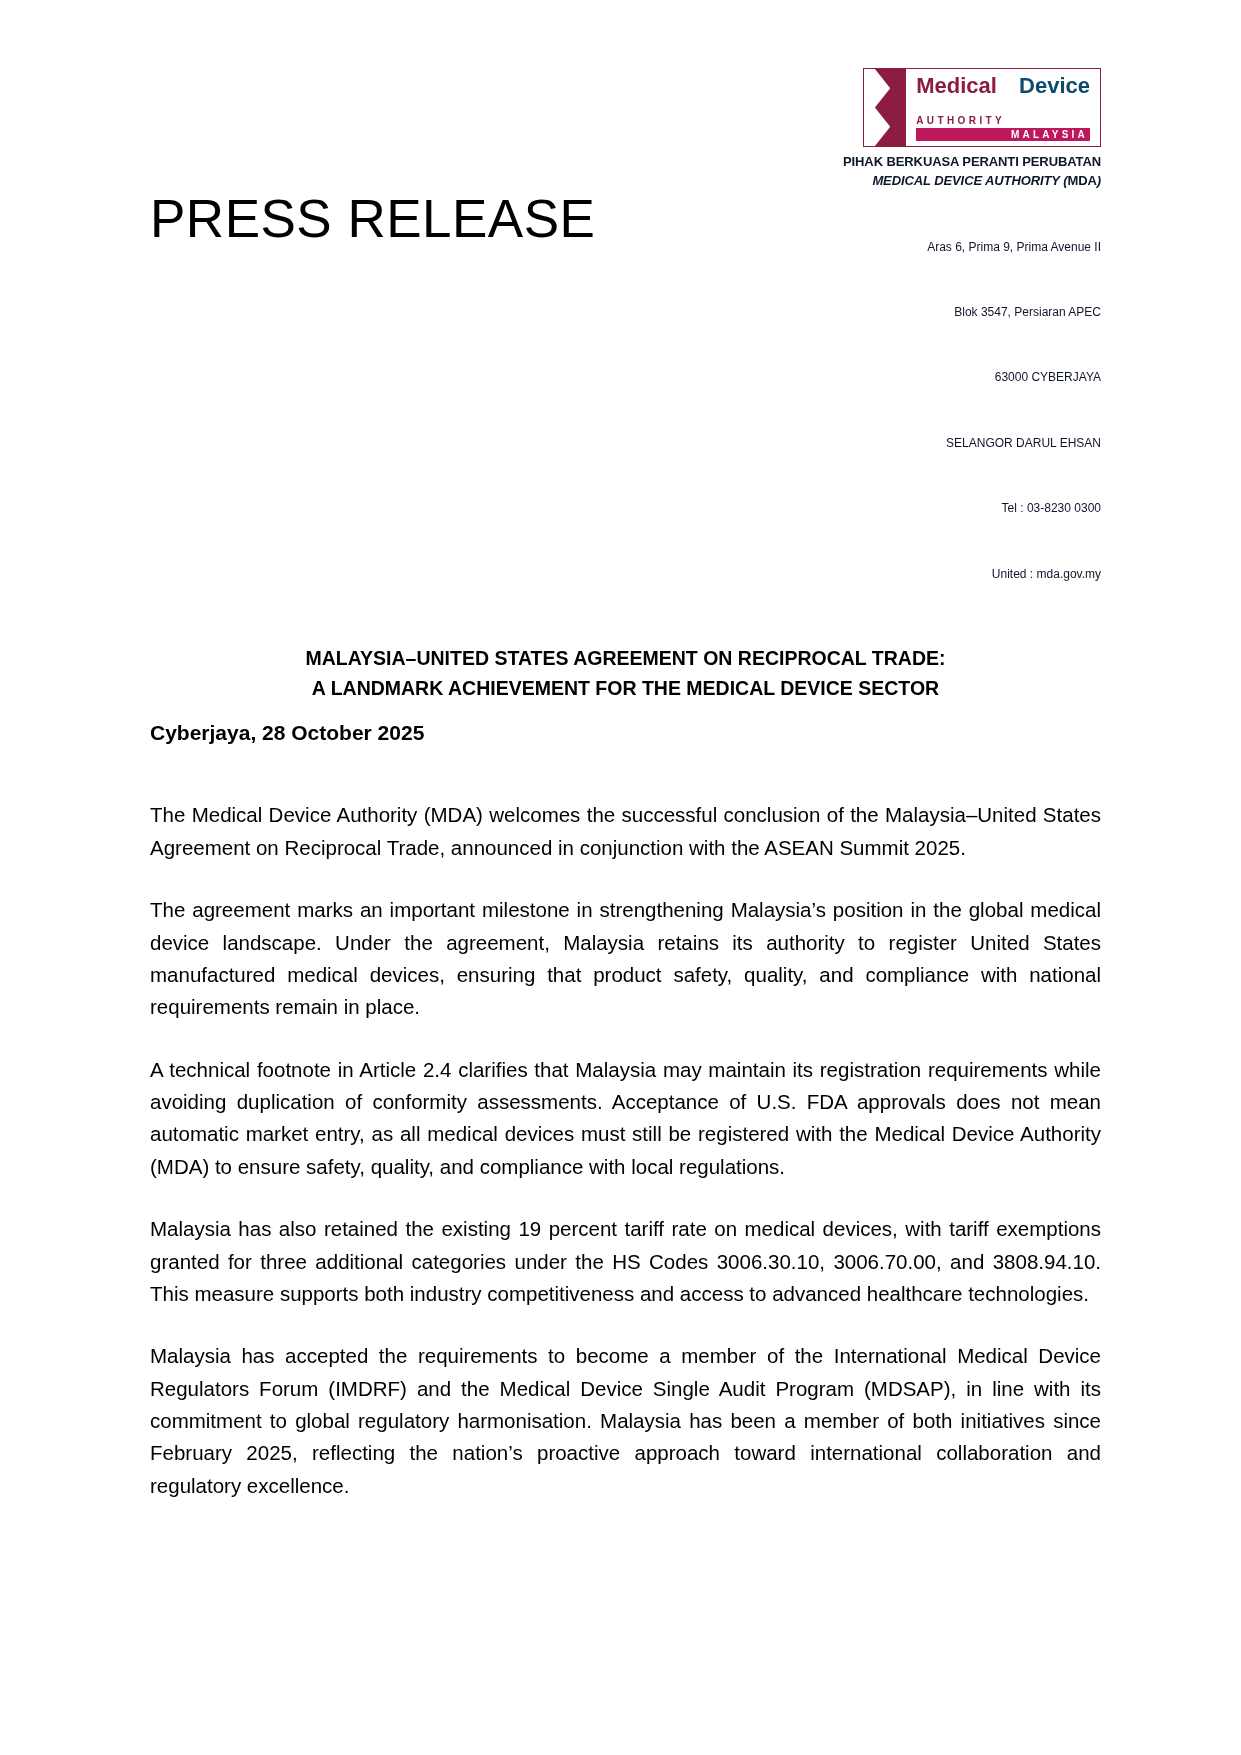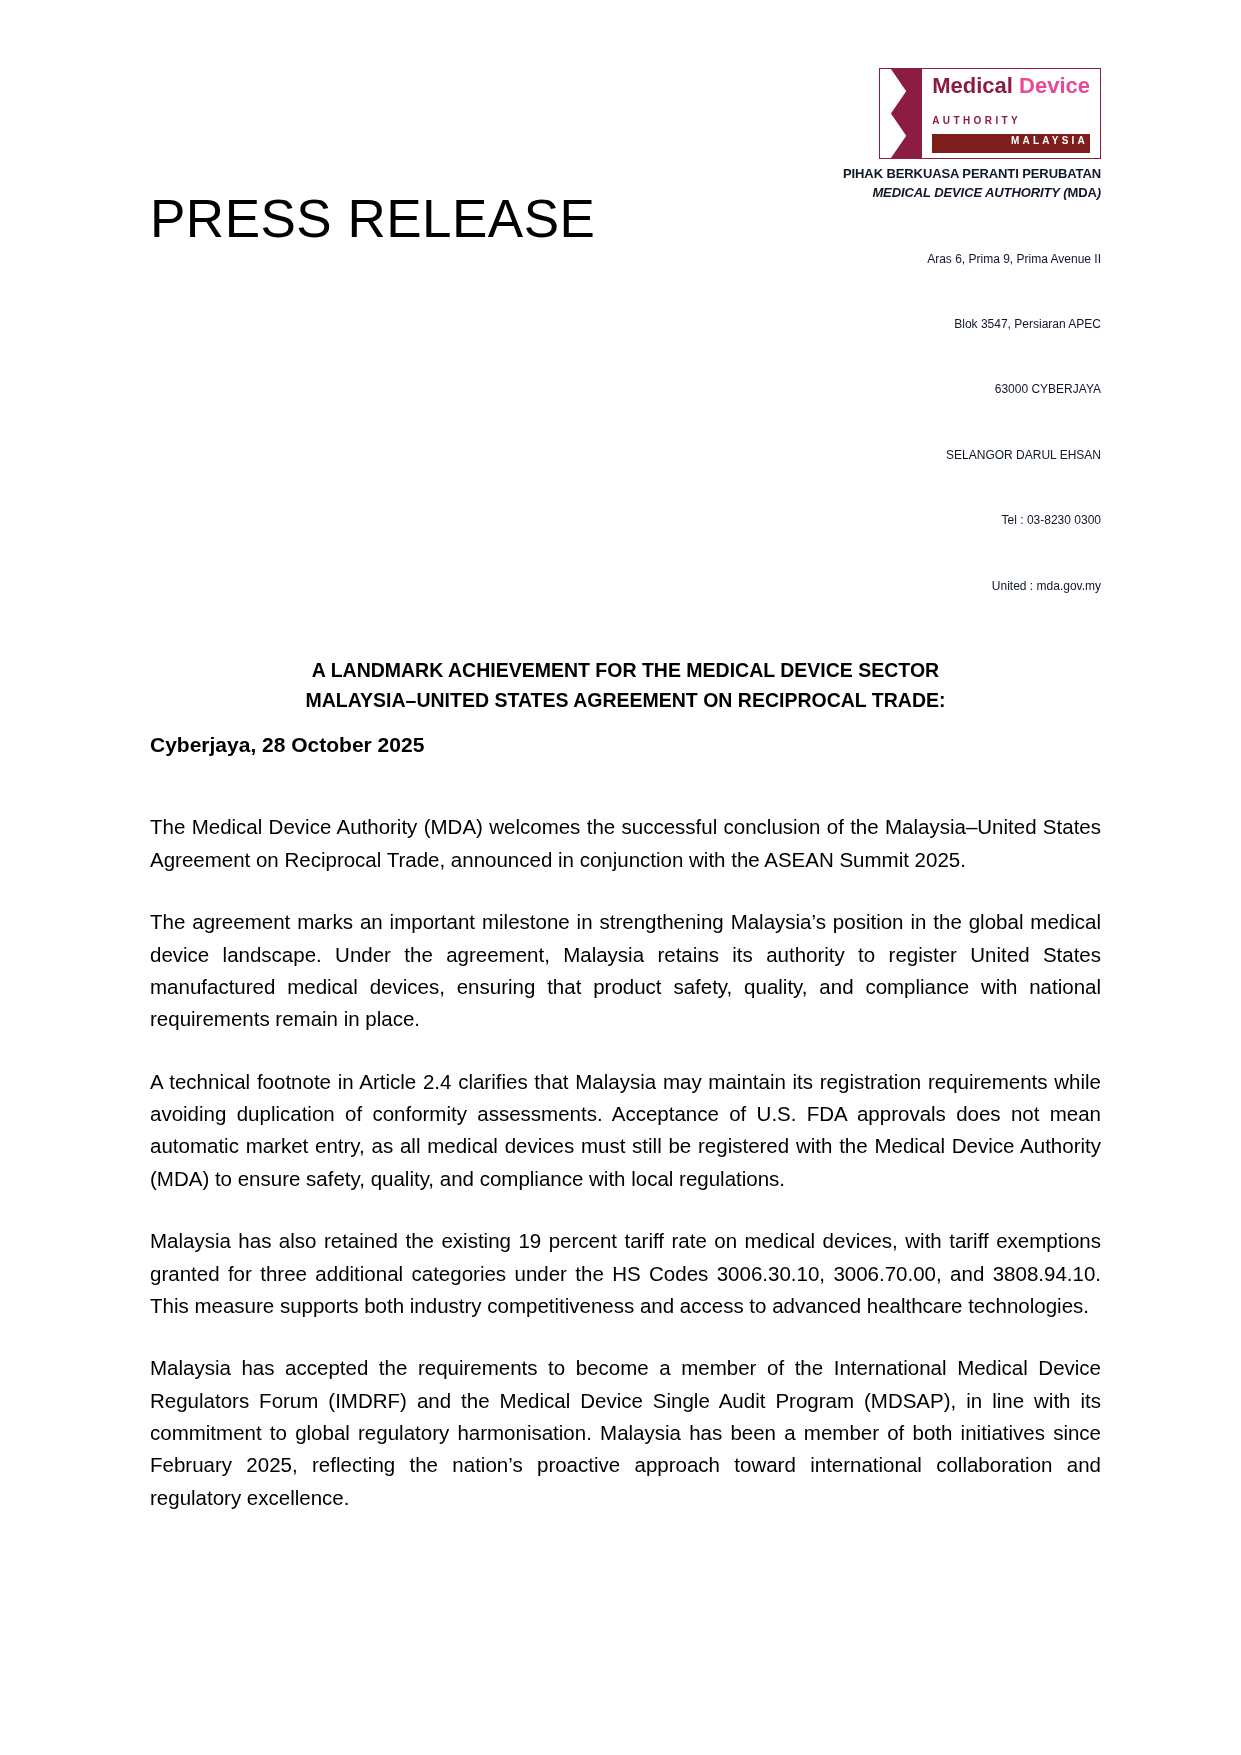--- a/index.html
+++ b/index.html
@@ -78,40 +78,41 @@
   .logo-line1 {
     font-size: 22px;
     line-height: 1;
     white-space: nowrap;
   }
   .logo-line1 .med {
     color: #8c1d40;
     font-weight: bold;
   }
   .logo-line1 .dev {
-    color: #ec4899;
-    font-weight: bold;
+    color: #0c4a6e;
+    font-weight: bold;
+    margin-left: 16px;
   }
   .logo-line2 {
     color: #8c1d40;
     font-size: 10px;
     letter-spacing: 3.4px;
     font-weight: bold;
     text-align: left;
     margin-top: 18px;
   }
   .logo-line3 {
-    background: #7f1d1d;
+    background: #be185d;
     color: #ffffff;
     font-size: 10px;
     letter-spacing: 3.2px;
     font-weight: bold;
     text-align: right;
-    padding: 1px 2px 7px 4px;
-    margin-top: 8px;
+    padding: 1px 2px 1px 4px;
+    margin-top: 2px;
   }
 
   .org-addr {
     font-size: 12.5px;
     line-height: 1.45;
     color: #0f172a;
   }
   .org-addr .l1 {
     font-weight: bold;
     font-size: 13px;
@@ -187,22 +188,22 @@
         <div class="line">63000 CYBERJAYA</div>
         <div class="line">SELANGOR DARUL EHSAN</div>
         <div class="line">Tel : 03-8230 0300</div>
         <div class="line">United : mda.gov.my</div>
       </div>
 
     </div>
   </div>
 
   <div class="doc-title">
+    <div>MALAYSIA–UNITED STATES AGREEMENT ON RECIPROCAL TRADE:</div>
     <div>A LANDMARK ACHIEVEMENT FOR THE MEDICAL DEVICE SECTOR</div>
-    <div>MALAYSIA–UNITED STATES AGREEMENT ON RECIPROCAL TRADE:</div>
   </div>
 
   <div class="dateline">Cyberjaya, 28 October 2025</div>
 
   <div class="body-text">
     <p>The Medical Device Authority (MDA) welcomes the successful conclusion of the Malaysia–United States Agreement on Reciprocal Trade, announced in conjunction with the ASEAN Summit 2025.</p>
     <p>The agreement marks an important milestone in strengthening Malaysia’s position in the global medical device landscape. Under the agreement, Malaysia retains its authority to register United States manufactured medical devices, ensuring that product safety, quality, and compliance with national requirements remain in place.</p>
     <p>A technical footnote in Article 2.4 clarifies that Malaysia may maintain its registration requirements while avoiding duplication of conformity assessments. Acceptance of U.S. FDA approvals does not mean automatic market entry, as all medical devices must still be registered with the Medical Device Authority (MDA) to ensure safety, quality, and compliance with local regulations.</p>
     <p>Malaysia has also retained the existing 19 percent tariff rate on medical devices, with tariff exemptions granted for three additional categories under the HS Codes 3006.30.10, 3006.70.00, and 3808.94.10. This measure supports both industry competitiveness and access to advanced healthcare technologies.</p>
     <p>Malaysia has accepted the requirements to become a member of the International Medical Device Regulators Forum (IMDRF) and the Medical Device Single Audit Program (MDSAP), in line with its commitment to global regulatory harmonisation. Malaysia has been a member of both initiatives since February 2025, reflecting the nation’s proactive approach toward international collaboration and regulatory excellence.</p>

